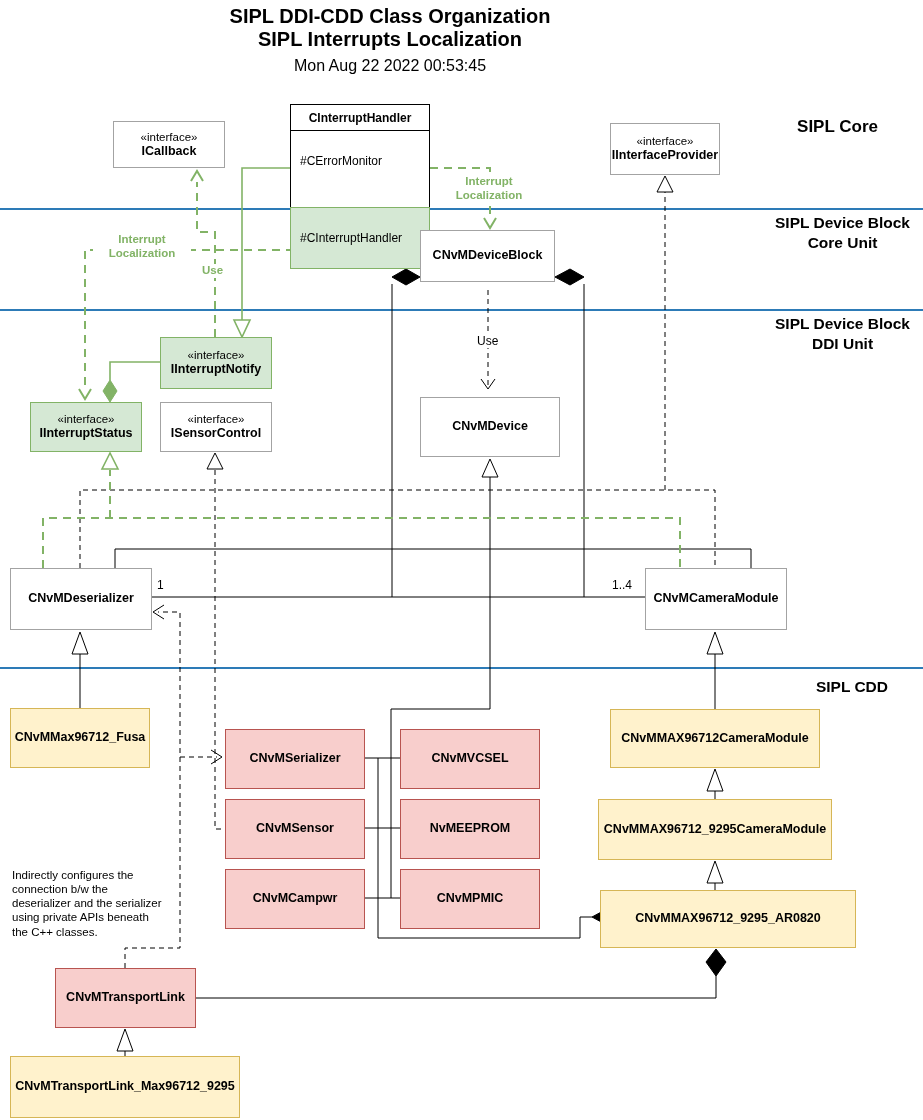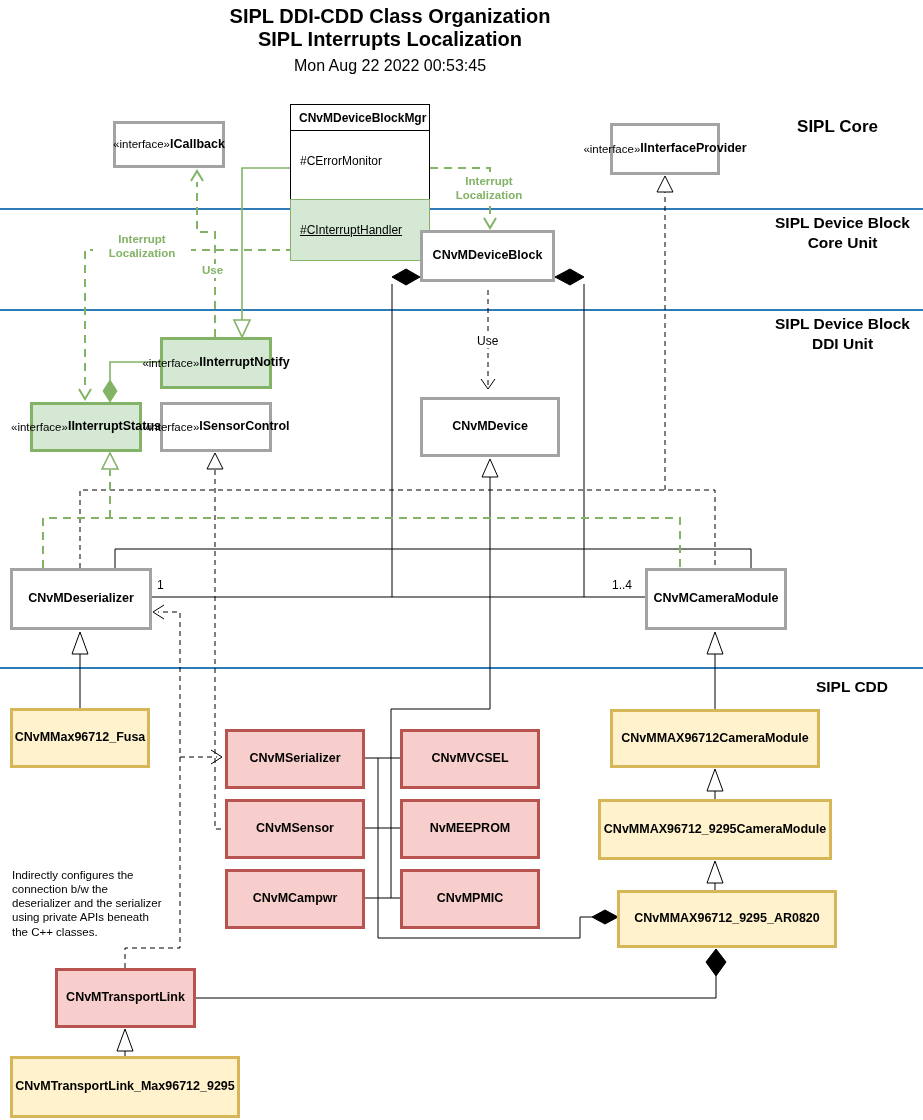--- a/index.html
+++ b/index.html
@@ -15,34 +15,34 @@
   .gd {stroke:var(--green-stroke);stroke-width:2;fill:none;stroke-dasharray:8 6;}
   .dv {stroke:var(--divider-blue);stroke-width:2;fill:none;}
   .tri {fill:#fff;stroke:#000;stroke-width:1;}
   .dia {fill:#000;stroke:#000;}
   .gtri{fill:#fff;stroke:var(--green-stroke);stroke-width:1.6;}
   .gdia{fill:var(--green-stroke);stroke:var(--green-stroke);}
   .oa  {stroke:#000;stroke-width:1;fill:none;}
   .goa {stroke:var(--green-stroke);stroke-width:2;fill:none;}
 
   
-  .box{position:absolute;box-sizing:border-box;border:3px solid #a3a3a3;background:#fff;
-       display:flex;flex-direction:row;align-items:center;justify-content:center;
+  .box{position:absolute;box-sizing:border-box;border:1px solid #a3a3a3;background:#fff;
+       display:flex;flex-direction:column;align-items:center;justify-content:center;
        text-align:center;font-size:12.5px;line-height:1.25;}
   .box .nm{font-weight:bold;}
   .box .st{font-size:11.5px;}
   .green{background:var(--green-fill);border-color:var(--green-stroke);}
   .pink {background:var(--pink-fill); border-color:var(--pink-stroke);}
   .yellow{background:var(--yellow-fill);border-color:var(--yellow-stroke);}
 
   
   .mgr{position:absolute;box-sizing:border-box;border:1px solid #000;background:#fff;font-size:12px;}
   .mgr .hd{font-weight:bold;text-align:center;padding:6px 8px 5px;}
   .mgr .row{border-top:1px solid #000;text-align:left;padding:23px 9px;}
-  .mgr .row.grn{background:var(--green-fill);border:1px solid var(--green-stroke);margin:8px -1px -1px -1px;text-decoration:underline;}
+  .mgr .row.grn{background:var(--green-fill);border:1px solid var(--green-stroke);margin:16px -1px -1px -1px;}
   .titleblock{position:absolute;left:0;top:2px;width:780px;text-align:center;}
   .t1{font-size:20px;font-weight:bold;line-height:1.45;}
   .t2{font-size:16px;margin-top:3px;}
   .layer{position:absolute;font-weight:bold;white-space:pre-line;text-align:center;}
   .edge{position:absolute;font-size:12px;background:#fff;padding:0 2px;white-space:pre-line;}
   .gedge{color:var(--green-stroke);font-weight:bold;font-size:11.5px;text-align:center;line-height:1.2;}
   .note{position:absolute;font-size:11.5px;line-height:1.23;white-space:pre-line;}
 </style>
 </head>
 <body>
@@ -177,21 +177,21 @@
   <div class="layer" style="top:314px;right:13px;font-size:15.5px;line-height:1.3">SIPL Device Block
 DDI Unit</div>
   <div class="layer" style="top:678px;right:35px;font-size:15.5px">SIPL CDD</div>
 
   <div class="box" style="left:113px;top:121px;width:112px;height:47px">
     <div class="st">«interface»</div>
     <div class="nm">ICallback</div>
   </div>
 
   <div class="mgr" style="left:290px;top:104px;width:140px">
-    <div class="hd">CNvMDeviceBlockMgr</div>
+    <div class="hd">CInterruptHandler</div>
     <div class="row">#CErrorMonitor</div>
     <div class="row grn">#CInterruptHandler</div>
   </div>
 
   <div class="box" style="left:610px;top:123px;width:110px;height:52px">
     <div class="st">«interface»</div>
     <div class="nm">IInterfaceProvider</div>
   </div>
 
   <div class="box" style="left:420px;top:230px;width:135px;height:52px">
@@ -247,21 +247,21 @@
   <div class="box pink" style="left:400px;top:869px;width:140px;height:60px">
     <div class="nm">CNvMPMIC</div>
   </div>
 
   <div class="box yellow" style="left:610px;top:709px;width:210px;height:59px">
     <div class="nm">CNvMMAX96712CameraModule</div>
   </div>
   <div class="box yellow" style="left:598px;top:799px;width:234px;height:61px">
     <div class="nm">CNvMMAX96712_9295CameraModule</div>
   </div>
-  <div class="box yellow" style="left:617px;top:890px;width:220px;height:58px">
+  <div class="box yellow" style="left:600px;top:890px;width:256px;height:58px">
     <div class="nm">CNvMMAX96712_9295_AR0820</div>
   </div>
 
   <div class="box pink" style="left:55px;top:968px;width:141px;height:60px">
     <div class="nm">CNvMTransportLink</div>
   </div>
   <div class="box yellow" style="left:10px;top:1056px;width:230px;height:62px">
     <div class="nm">CNvMTransportLink_Max96712_9295</div>
   </div>
 

